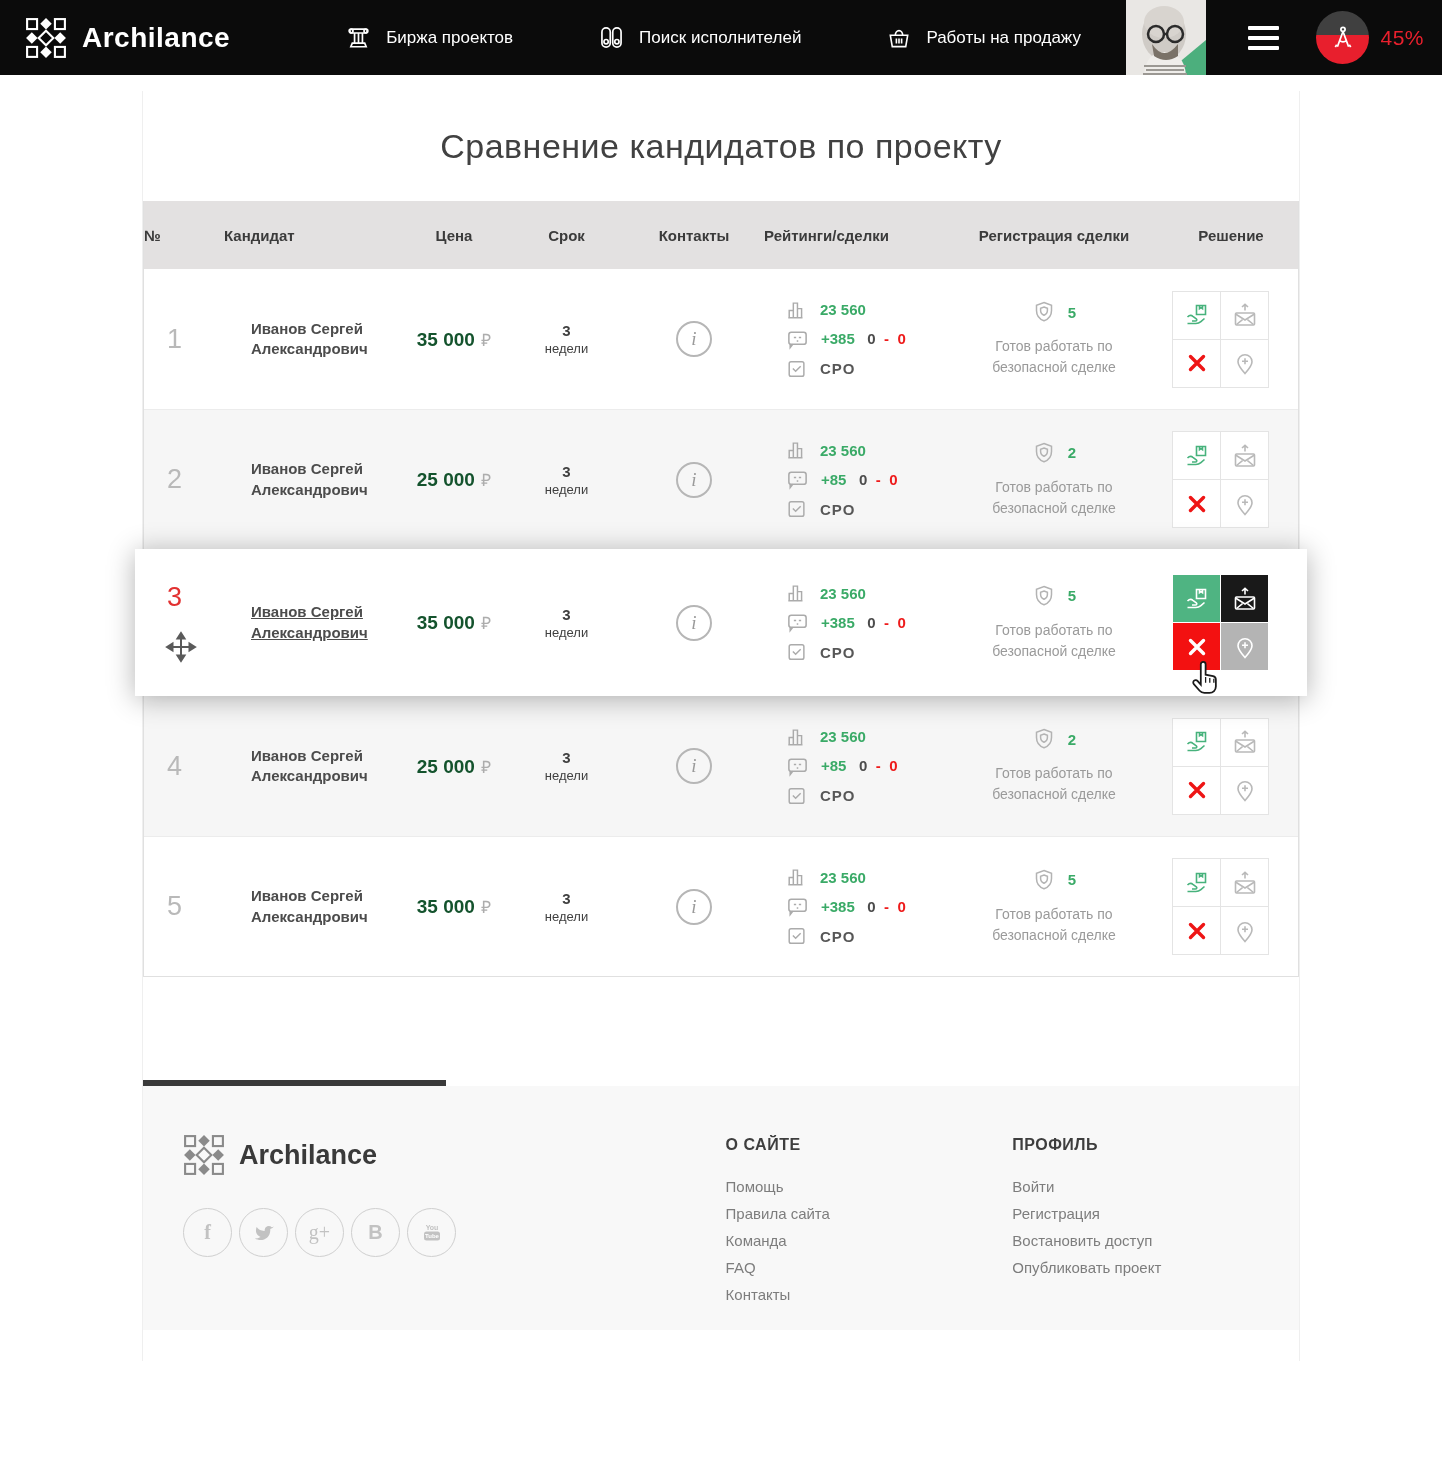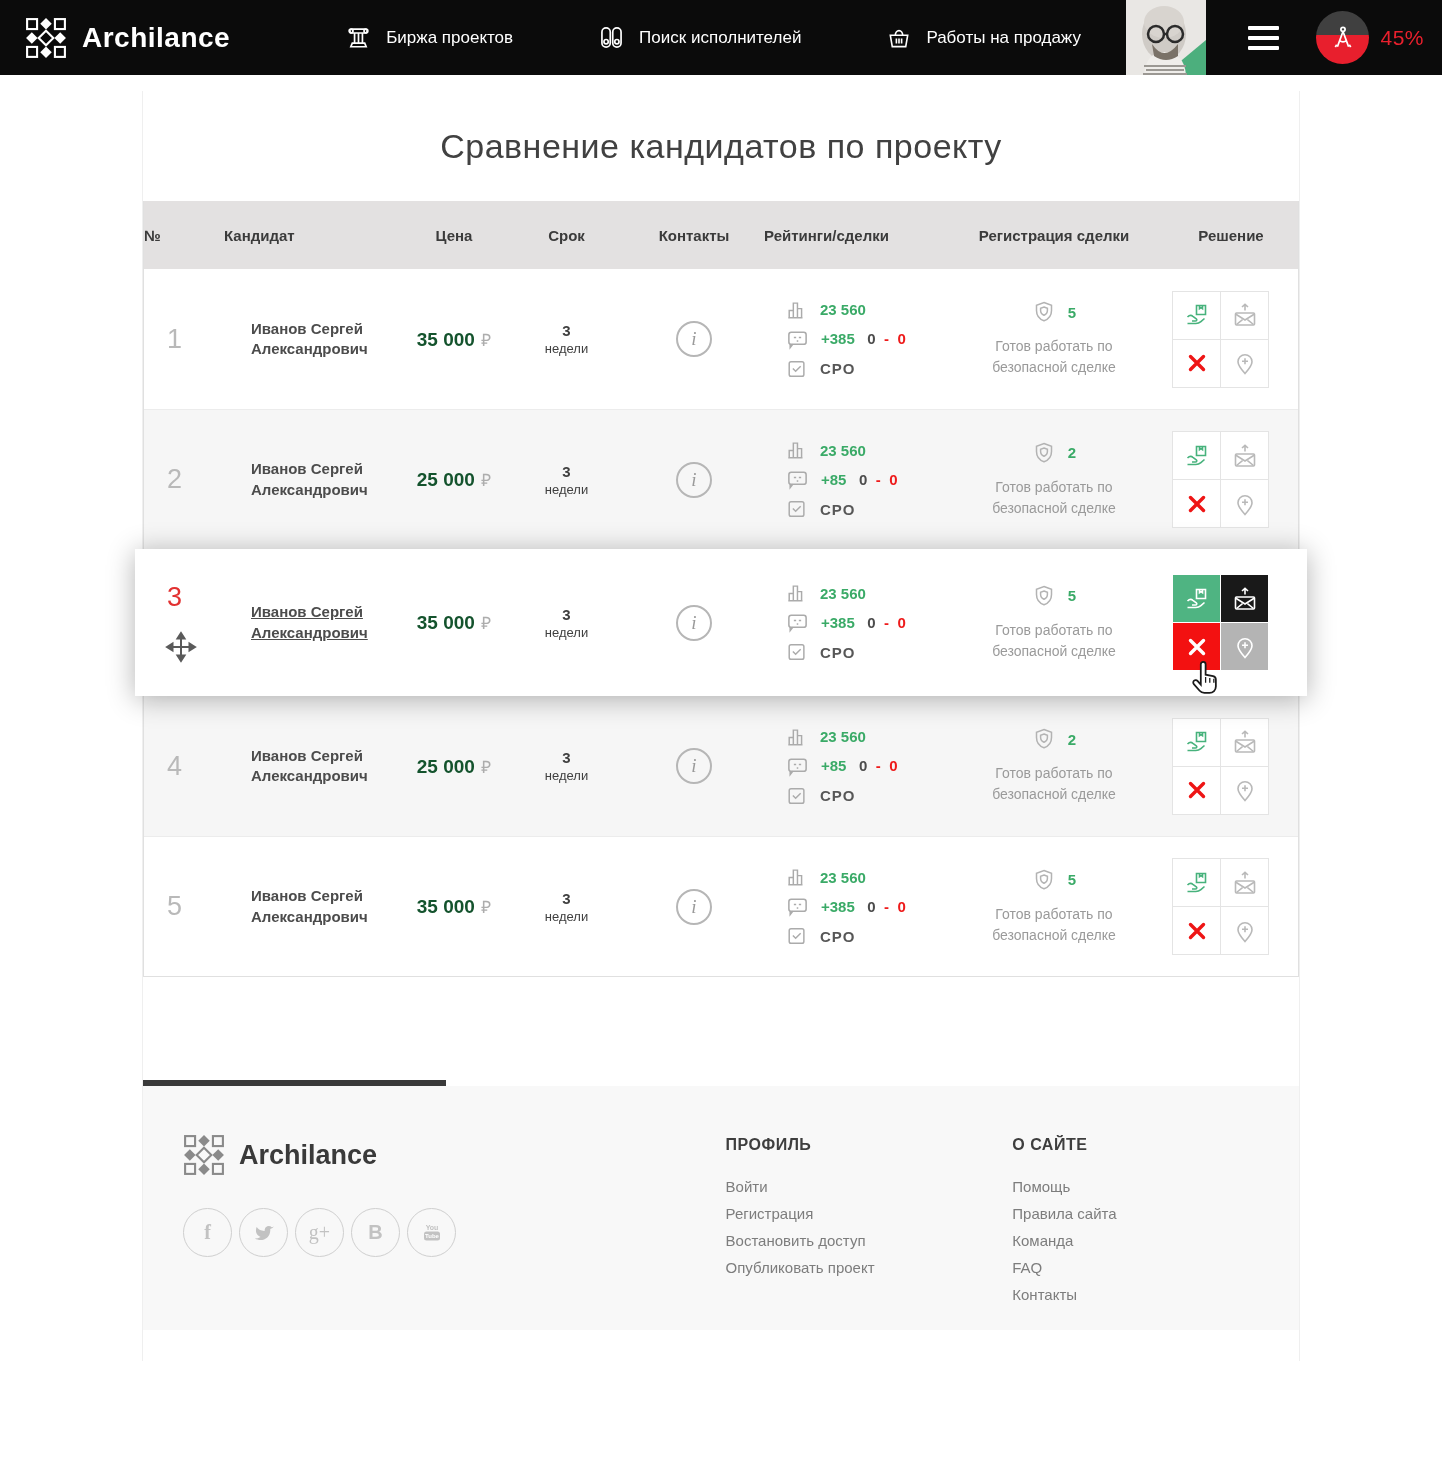--- a/index.html
+++ b/index.html
@@ -763,29 +763,29 @@
         <div class="soc">
           <svg width="26" height="26" viewBox="0 0 26 26">
             <text x="13" y="10" text-anchor="middle" font-size="7" fill="#c2c2c2" font-family="Liberation Sans, sans-serif">You</text>
             <rect x="5" y="11.5" width="16" height="9" rx="2.5" fill="#c2c2c2"></rect>
             <text x="13" y="18.4" text-anchor="middle" font-size="6" fill="#ffffff" font-family="Liberation Sans, sans-serif">Tube</text>
           </svg>
         </div>
       </div>
     </div>
     <div class="f-col">
-      <div class="f-col-title">ПРОФИЛЬ</div>
-      <div class="f-link">Войти</div>
-      <div class="f-link">Регистрация</div>
-      <div class="f-link">Востановить доступ</div>
-      <div class="f-link">Опубликовать проект</div>
-    </div>
-    <div class="f-col">
       <div class="f-col-title">О САЙТЕ</div>
       <div class="f-link">Помощь</div>
       <div class="f-link">Правила сайта</div>
       <div class="f-link">Команда</div>
       <div class="f-link">FAQ</div>
       <div class="f-link">Контакты</div>
     </div>
+    <div class="f-col">
+      <div class="f-col-title">ПРОФИЛЬ</div>
+      <div class="f-link">Войти</div>
+      <div class="f-link">Регистрация</div>
+      <div class="f-link">Востановить доступ</div>
+      <div class="f-link">Опубликовать проект</div>
+    </div>
   </div>
   <div class="bottom-strip"></div>
 </div>
 
 </body></html>

